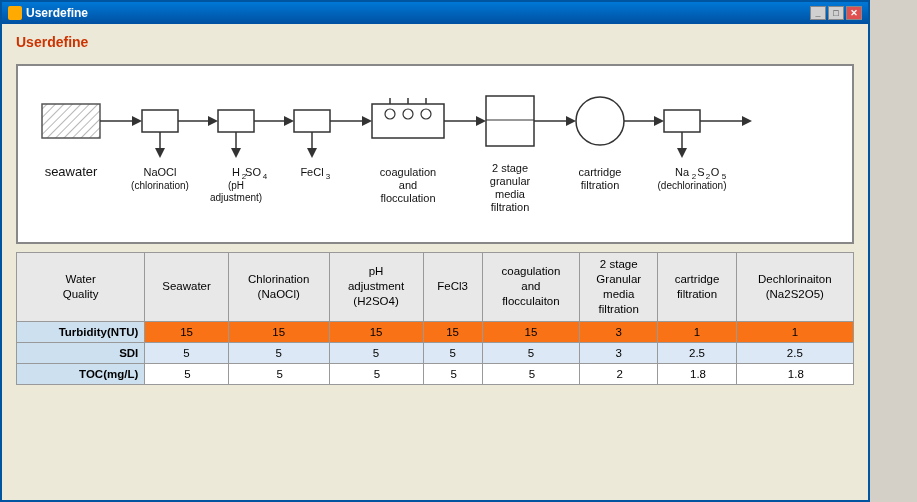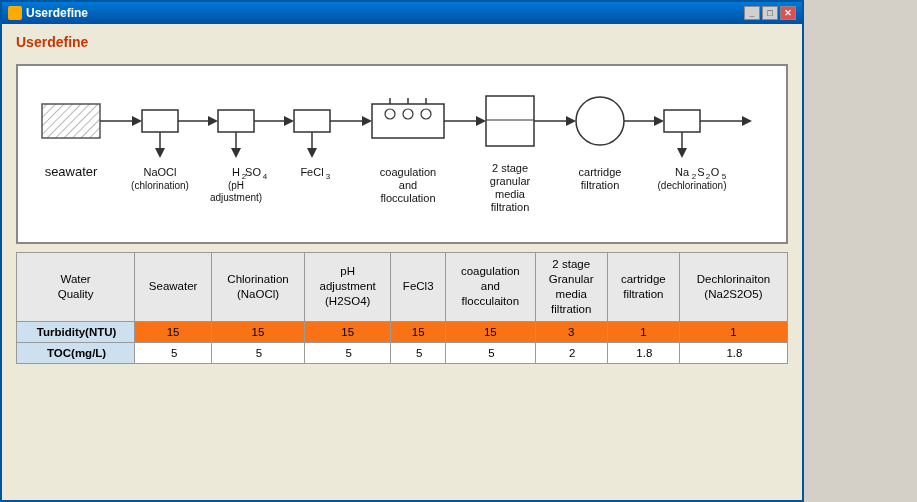--- a/index.html
+++ b/index.html
@@ -5,21 +5,21 @@
     * { box-sizing: border-box; margin: 0; padding: 0; }
     body {
       font-family: Arial, sans-serif;
       font-size: 12px;
       background: #d4d0c8;
       width: 917px;
       height: 502px;
       overflow: hidden;
     }
     .window {
-      width: 804px;
+      width: 870px;
       height: 502px;
       background: #ece9d8;
       border: 2px solid #0055a0;
       display: flex;
       flex-direction: column;
     }
     .title-bar {
       background: linear-gradient(to bottom, #0078d7, #0050a0);
       color: white;
       font-size: 12px;
@@ -95,21 +95,21 @@
     }
     .data-table th {
       background: #e8e8e8;
       font-weight: normal;
       vertical-align: middle;
       line-height: 1.3;
     }
     .data-table td.label-col {
       background: #cde0f0;
       font-weight: bold;
-      text-align: center;
+      text-align: right;
       padding-left: 8px;
     }
     .data-table tr.row-turbidity td { background: #f97316; }
     .data-table tr.row-sdi td { background: #dce8f5; }
     .data-table tr.row-toc td { background: white; padding-left: 8px; }
     .data-table td.label-col { background: #cde0f0 !important; }
   </style>
 </head>
 <body>
 
@@ -252,20 +252,31 @@
           <td class="label-col">Turbidity(NTU)</td>
           <td>15</td>
           <td>15</td>
           <td>15</td>
           <td>15</td>
           <td>15</td>
           <td>3</td>
           <td>1</td>
           <td>1</td>
         </tr>
+        <tr class="row-sdi">
+          <td class="label-col">SDI</td>
+          <td>5</td>
+          <td>5</td>
+          <td>5</td>
+          <td>5</td>
+          <td>5</td>
+          <td>3</td>
+          <td>2.5</td>
+          <td>2.5</td>
+        </tr>
         <tr class="row-toc">
           <td class="label-col">TOC(mg/L)</td>
           <td>5</td>
           <td>5</td>
           <td>5</td>
           <td>5</td>
           <td>5</td>
           <td>2</td>
           <td>1.8</td>
           <td>1.8</td>

